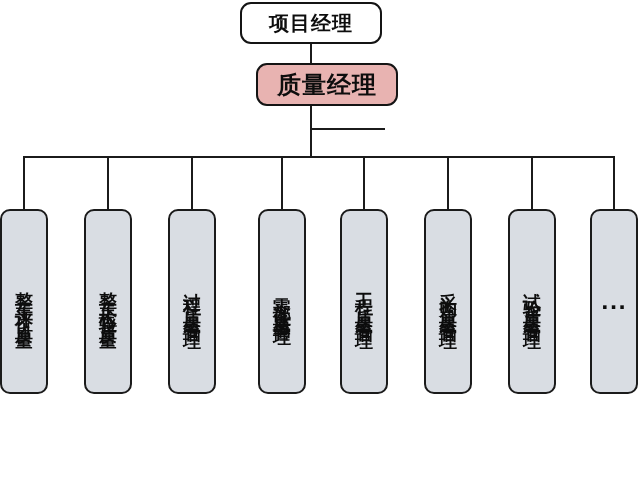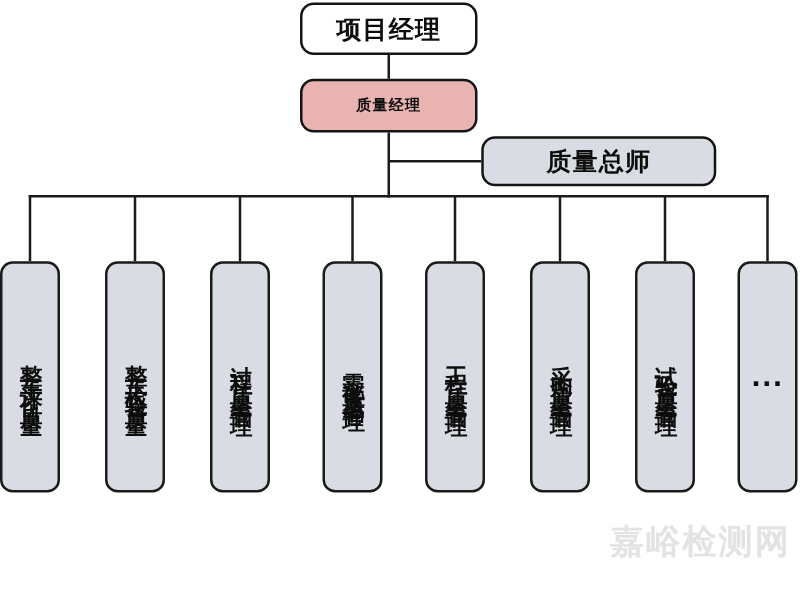--- a/index.html
+++ b/index.html
@@ -37,24 +37,24 @@
     font-weight: bold;
   }
   .node-root {
     left: 240px; top: 2px;
     width: 142px; height: 42px;
     background: #ffffff;
     font-size: 20px;
     letter-spacing: 1px;
   }
   .node-manager {
-    left: 240px; top: 63px;
+    left: 256px; top: 63px;
     width: 142px; height: 43px;
     background: #e8b3b1;
-    font-size: 12px;
+    font-size: 24px;
     letter-spacing: 1px;
   }
   .node-chief {
     left: 385px; top: 109px;
     width: 188px; height: 40px;
     background: #d9dde3;
     border-width: 2px;
     font-size: 20px;
     letter-spacing: 1px;
   }
@@ -134,23 +134,20 @@
   <div class="conn v" style="left:613px; top:156px; height:53px;"></div>
 
   <div class="node node-root">
     <span>项目经理</span>
   </div>
 
   <div class="node node-manager">
     <span>质量经理</span>
   </div>
 
-  <div class="node node-chief">
-    <span>质量总师</span>
-  </div>
 
   <div class="dept" style="left:0px;">
     <span class="dept-label">整车评价质量</span>
   </div>
   <div class="dept" style="left:84px;">
     <span class="dept-label">整车检验质量</span>
   </div>
   <div class="dept" style="left:168px;">
     <span class="dept-label">过程质量管理</span>
   </div>
@@ -164,16 +161,15 @@
     <span class="dept-label">采购质量管理</span>
   </div>
   <div class="dept" style="left:508px;">
     <span class="dept-label">试验质量管理</span>
   </div>
   <div class="dept ellipsis" style="left:590px;">
     <span class="dept-label">...</span>
   </div>
 
   <div class="watermark">
-    <div class="watermark-name">嘉峪检测网</div>
   </div>
 
 </div>
 
 </body></html>

